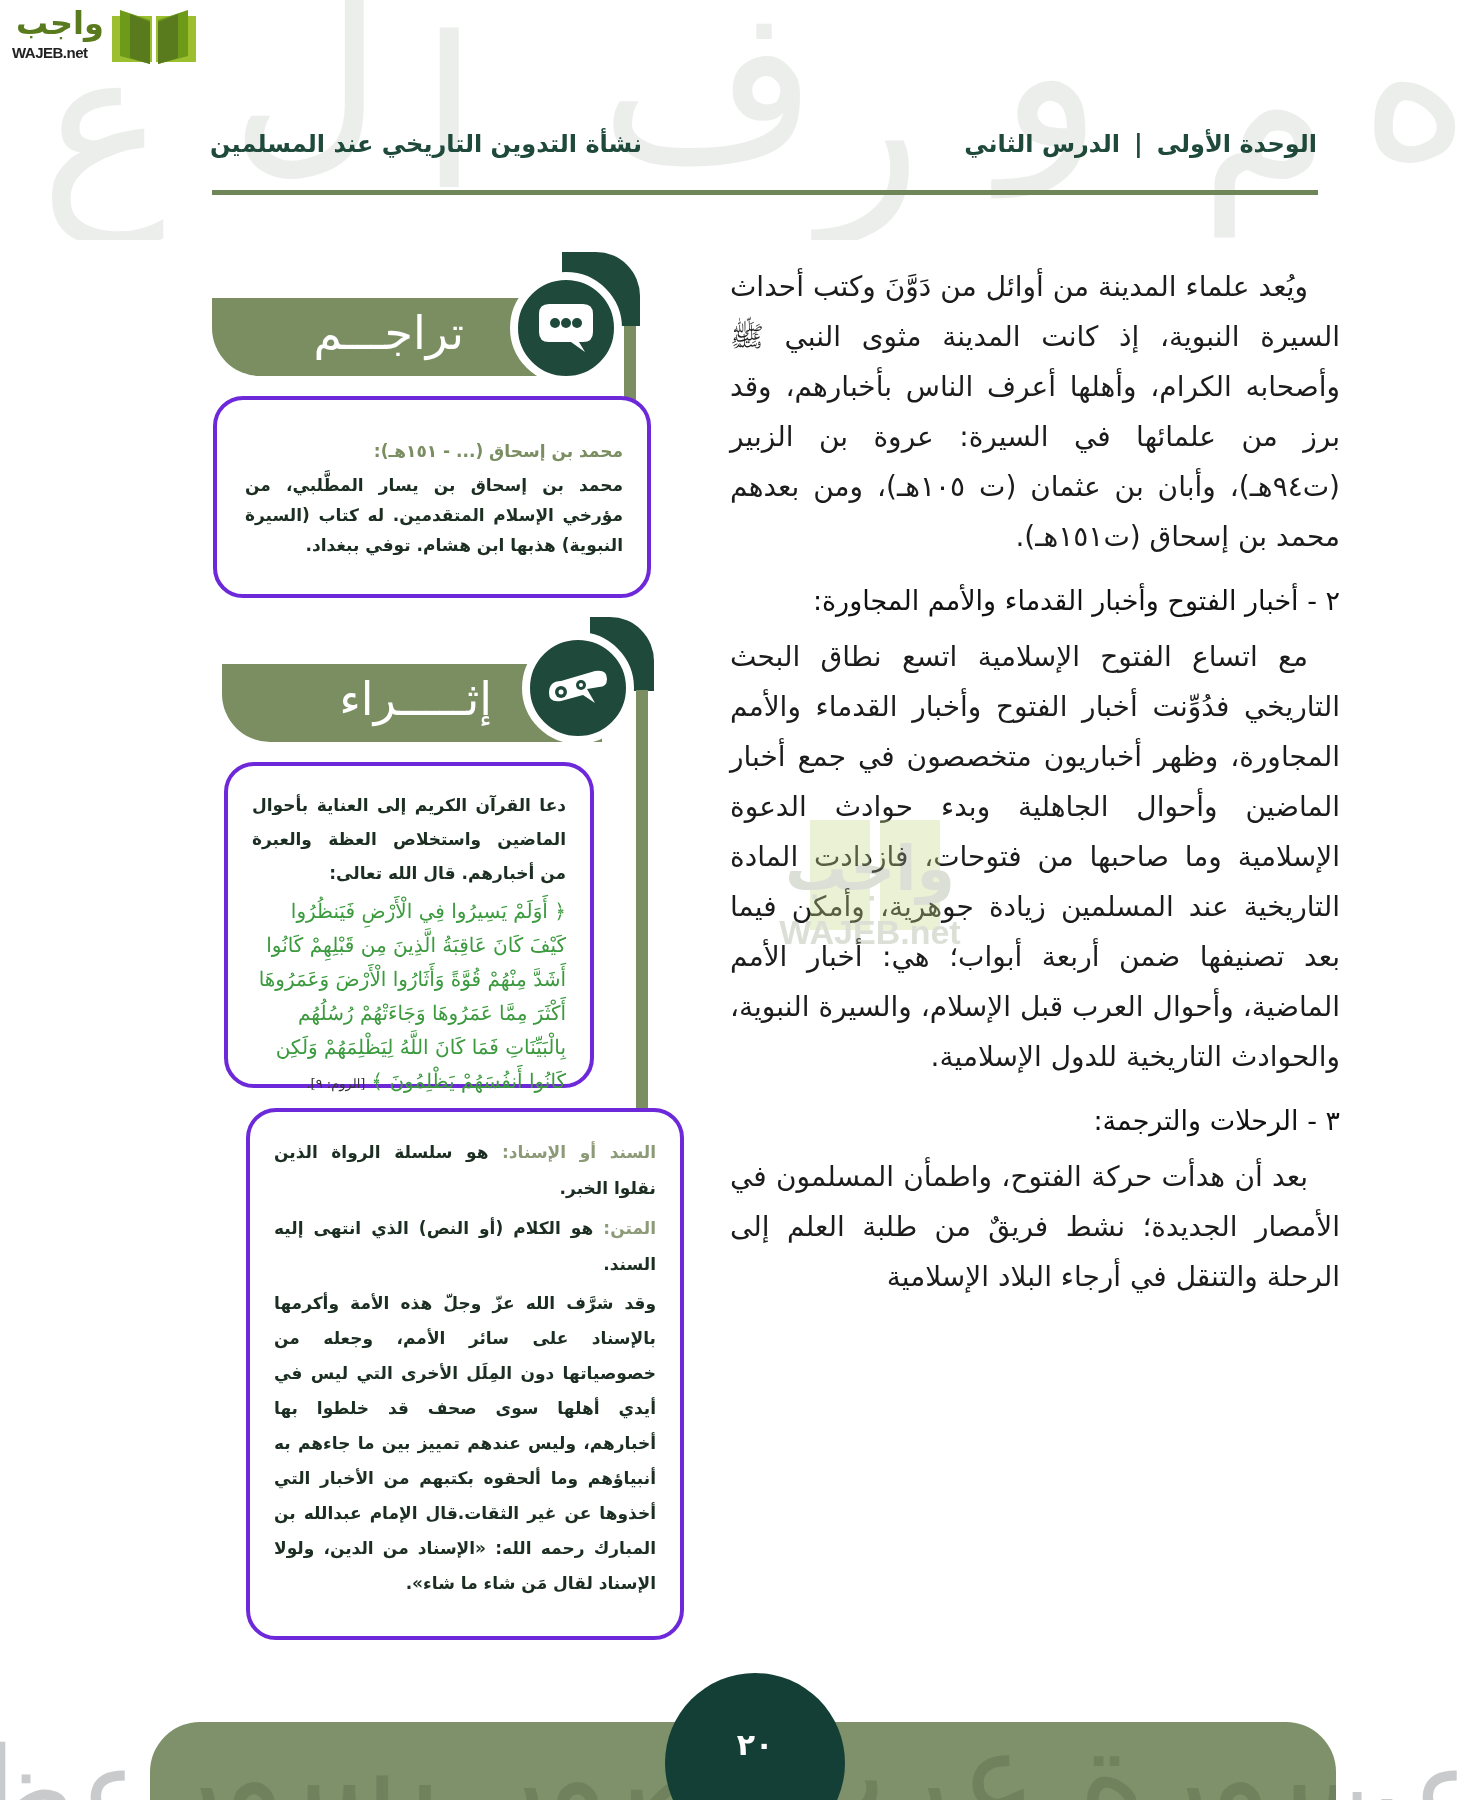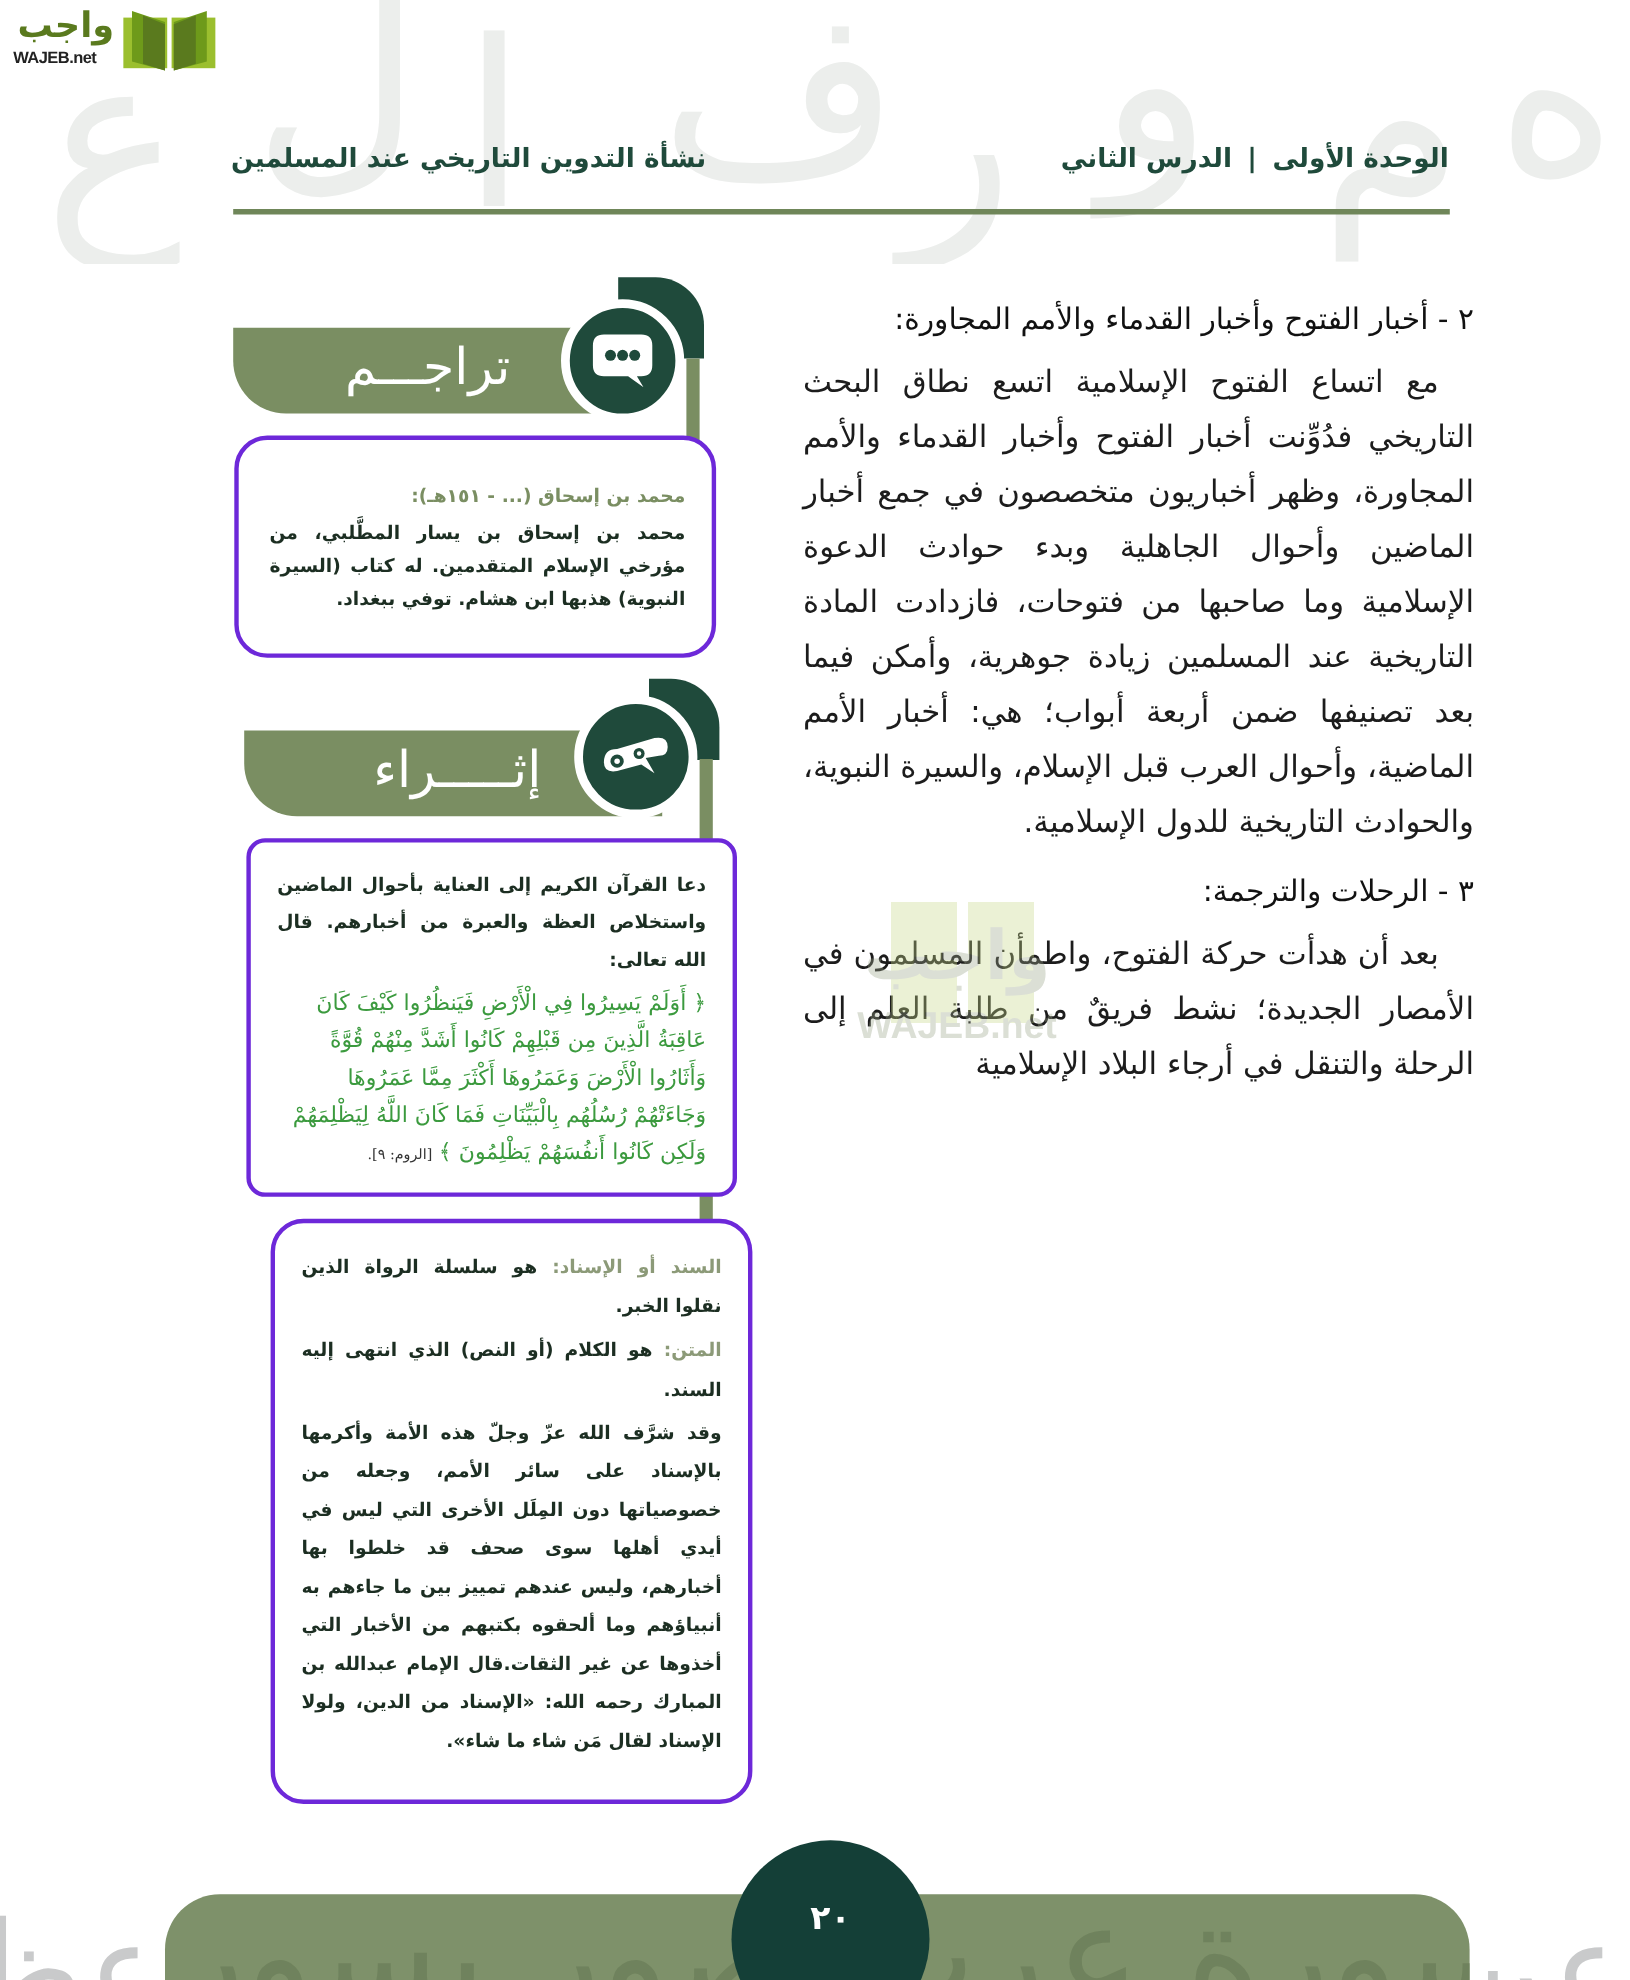--- a/index.html
+++ b/index.html
@@ -145,20 +145,21 @@
   </svg>
 </div>
 
 <div class="header-right">
   <span>الوحدة الأولى</span><span class="sep">|</span><span>الدرس الثاني</span>
 </div>
 <div class="header-left">نشأة التدوين التاريخي عند المسلمين</div>
 <div class="header-rule"></div>
 
 <div class="main">
+  <p class="indent">ويُعد علماء المدينة من أوائل من دَوَّنَ وكتب أحداث السيرة النبوية، إذ كانت المدينة مثوى النبي ﷺ وأصحابه الكرام، وأهلها أعرف الناس بأخبارهم، وقد برز من علمائها في السيرة: عروة بن الزبير (ت٩٤هـ)، وأبان بن عثمان (ت ١٠٥هـ)، ومن بعدهم محمد بن إسحاق (ت١٥١هـ).</p>
   <h3>٢ - أخبار الفتوح وأخبار القدماء والأمم المجاورة:</h3>
   <p class="indent">مع اتساع الفتوح الإسلامية اتسع نطاق البحث التاريخي فدُوِّنت أخبار الفتوح وأخبار القدماء والأمم المجاورة، وظهر أخباريون متخصصون في جمع أخبار الماضين وأحوال الجاهلية وبدء حوادث الدعوة الإسلامية وما صاحبها من فتوحات، فازدادت المادة التاريخية عند المسلمين زيادة جوهرية، وأمكن فيما بعد تصنيفها ضمن أربعة أبواب؛ هي: أخبار الأمم الماضية، وأحوال العرب قبل الإسلام، والسيرة النبوية، والحوادث التاريخية للدول الإسلامية.</p>
   <h3>٣ - الرحلات والترجمة:</h3>
   <p class="indent">بعد أن هدأت حركة الفتوح، واطمأن المسلمون في الأمصار الجديدة؛ نشط فريقٌ من طلبة العلم إلى الرحلة والتنقل في أرجاء البلاد الإسلامية</p>
 </div>
 
 <div class="watermark">
   <svg width="240" height="130" viewBox="0 0 240 130">
     <rect x="50" y="0" width="60" height="110" fill="#c7d98a"></rect>
     <rect x="120" y="0" width="60" height="110" fill="#c7d98a"></rect>
@@ -192,21 +193,21 @@
 </div>
 <div class="icon-circle" style="left:522px;top:632px;">
   <svg width="70" height="50" viewBox="0 0 70 50">
     <path d="M6 30 Q6 18 18 18 L52 8 Q64 6 64 16 Q64 24 56 24 L44 26 L52 40 L40 32 L18 38 Q6 40 6 30 Z" fill="#ffffff"></path>
     <circle cx="18" cy="29" r="6" fill="#1f4a3b"></circle>
     <circle cx="18" cy="29" r="2.5" fill="#ffffff"></circle>
     <circle cx="38" cy="22" r="5" fill="#1f4a3b"></circle>
     <circle cx="38" cy="22" r="2" fill="#ffffff"></circle>
   </svg>
 </div>
-<div class="box" style="left:224px;top:762px;width:446px;height:326px;padding:22px 24px 14px 24px;border-radius:17px;">
+<div class="box" style="left:224px;top:762px;width:370px;height:326px;padding:22px 24px 14px 24px;">
   <p class="body" style="line-height:34px;">دعا القرآن الكريم إلى العناية بأحوال الماضين واستخلاص العظة والعبرة من أخبارهم. قال الله تعالى:</p>
   <p class="quran"><span>﴿ أَوَلَمْ يَسِيرُوا فِي الْأَرْضِ فَيَنظُرُوا كَيْفَ كَانَ عَاقِبَةُ الَّذِينَ مِن قَبْلِهِمْ كَانُوا أَشَدَّ مِنْهُمْ قُوَّةً وَأَثَارُوا الْأَرْضَ وَعَمَرُوهَا أَكْثَرَ مِمَّا عَمَرُوهَا وَجَاءَتْهُمْ رُسُلُهُم بِالْبَيِّنَاتِ فَمَا كَانَ اللَّهُ لِيَظْلِمَهُمْ وَلَكِن كَانُوا أَنفُسَهُمْ يَظْلِمُونَ ﴾</span><span class="ref">[الروم: ٩].</span></p>
 </div>
 
 <div class="box" style="left:224px;top:1108px;width:438px;height:532px;padding:22px 24px 14px 24px;margin-left:22px;">
   <p class="body" style="line-height:36px;"><span class="term">السند أو الإسناد:</span> <span>هو سلسلة الرواة الذين نقلوا الخبر.</span></p>
   <p class="body" style="line-height:36px;"><span class="term">المتن:</span> <span>هو الكلام (أو النص) الذي انتهى إليه السند.</span></p>
   <p class="body" style="line-height:35px;">وقد شرَّف الله عزّ وجلّ هذه الأمة وأكرمها بالإسناد على سائر الأمم، وجعله من خصوصياتها دون المِلَل الأخرى التي ليس في أيدي أهلها سوى صحف قد خلطوا بها أخبارهم، وليس عندهم تمييز بين ما جاءهم به أنبياؤهم وما ألحقوه بكتبهم من الأخبار التي أخذوها عن غير الثقات.قال الإمام عبدالله بن المبارك رحمه الله: «الإسناد من الدين، ولولا الإسناد لقال مَن شاء ما شاء».</p>
 </div>
 

